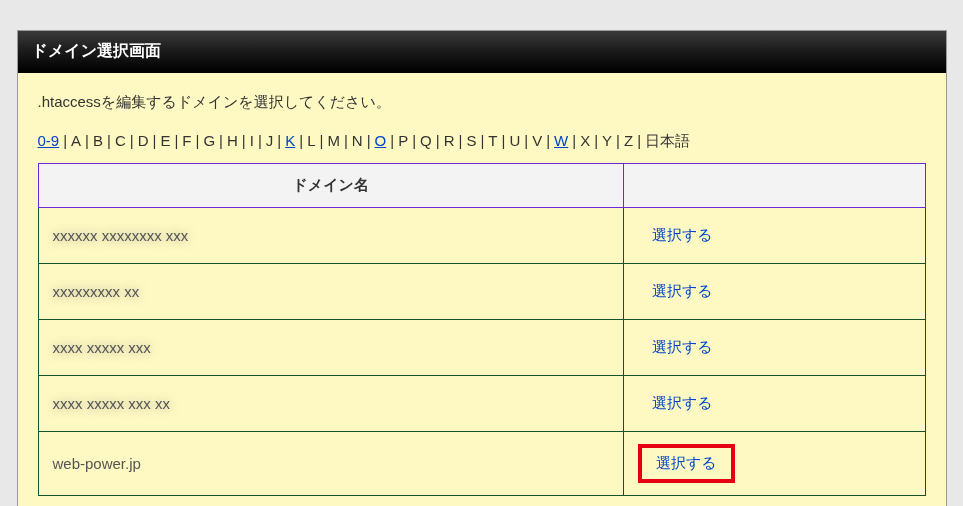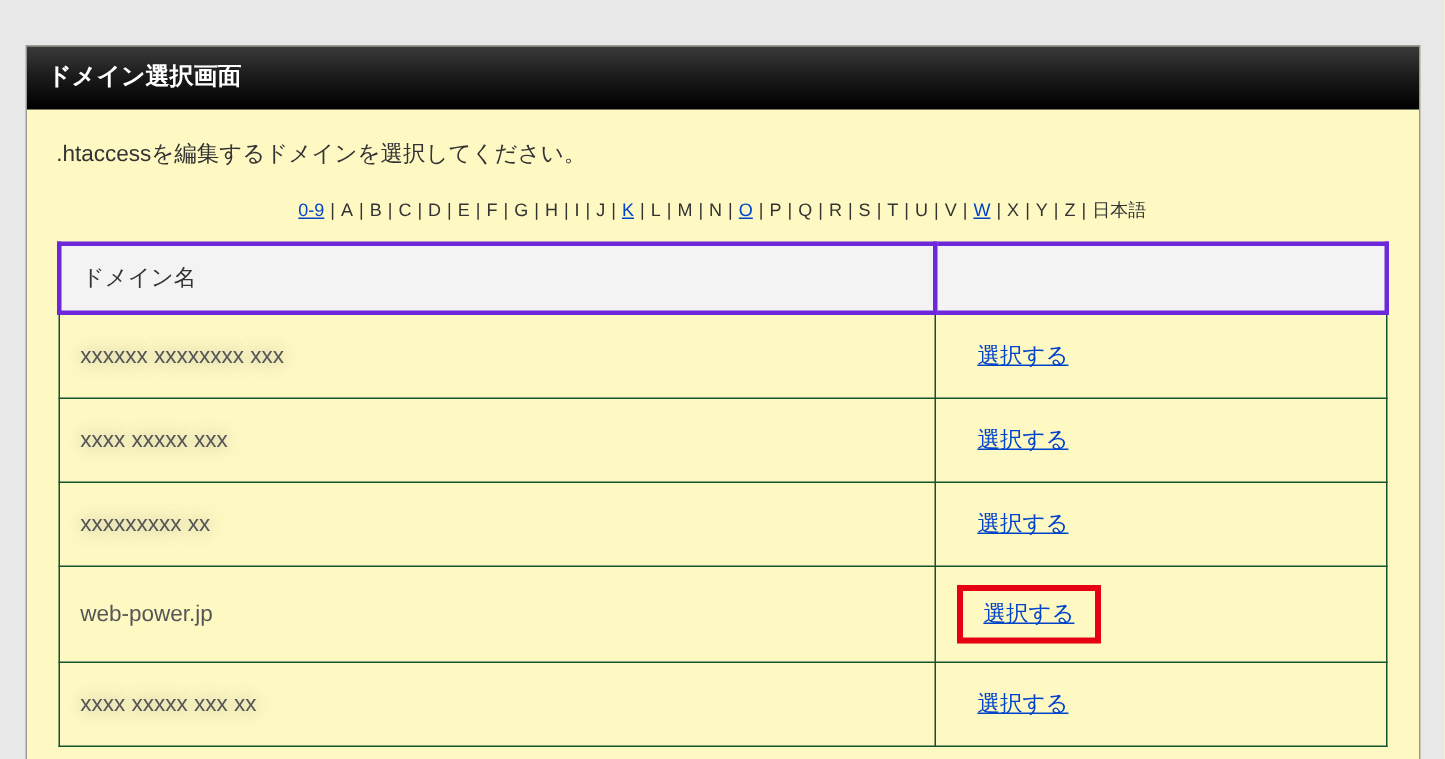--- a/index.html
+++ b/index.html
@@ -25,64 +25,63 @@
     }
     .panel-body {
       padding: 20px;
     }
     .instruction {
       color: #333;
       font-size: 15px;
       margin-bottom: 20px;
     }
     .index-nav {
-      text-align: center;
-      font-size: 12px;
+      text-align: left;
+      font-size: 15px;
       color: #333;
       margin-bottom: 12px;
     }
     .index-nav .link {
       color: #0044cc;
       text-decoration: underline;
       cursor: pointer;
     }
     .index-nav .sep {
       margin: 0 4px;
       color: #333;
     }
     .domain-table {
       width: 100%;
       border-collapse: collapse;
     }
     .domain-table th {
       background: #f3f3f3;
-      border: 3px solid #6d28d9;
-      text-align: left;
-      font-weight: normal;
+      border: 1px solid #6d28d9;
+      text-align: center;
+      font-weight: bold;
       font-size: 15px;
       padding: 12px 14px;
       color: #333;
     }
     .domain-table td {
       border: 1px solid #14532d;
       padding: 12px 14px;
       font-size: 15px;
       color: #555;
       vertical-align: middle;
     }
     .domain-table .name-col { width: 66%; }
     .domain-table .action-col { width: 34%; }
     .blurred {
       color: transparent;
       text-shadow: 0 0 10px rgba(120,120,120,0.6);
       user-select: none;
     }
     .select-link {
       color: #0044cc;
-      text-decoration: underline;
       cursor: pointer;
     }
     .select-box {
       display: inline-block;
       padding: 6px 14px;
     }
     .highlight-box {
       border: 4px solid #e60012;
     }
   </style>
@@ -102,31 +101,31 @@
           <th class="name-col">ドメイン名</th>
           <th class="action-col"></th>
         </tr>
       </thead>
       <tbody>
           <tr>
             <td class="blurred">xxxxxx xxxxxxxx xxx</td>
             <td><span class="select-box"><a class="select-link">選択する</a></span></td>
           </tr>
           <tr>
+            <td class="blurred">xxxxxxxxx xx</td>
+            <td><span class="select-box"><a class="select-link">選択する</a></span></td>
+          </tr>
+          <tr>
             <td class="blurred">xxxx xxxxx xxx</td>
             <td><span class="select-box"><a class="select-link">選択する</a></span></td>
           </tr>
           <tr>
-            <td class="blurred">xxxxxxxxx xx</td>
+            <td class="blurred">xxxx xxxxx xxx xx</td>
             <td><span class="select-box"><a class="select-link">選択する</a></span></td>
           </tr>
           <tr>
             <td>web-power.jp</td>
             <td><span class="select-box highlight-box"><a class="select-link">選択する</a></span></td>
-          </tr>
-          <tr>
-            <td class="blurred">xxxx xxxxx xxx xx</td>
-            <td><span class="select-box"><a class="select-link">選択する</a></span></td>
           </tr>
         </tbody>
     </table>
   </div>
 </div>
 
 </body></html>

